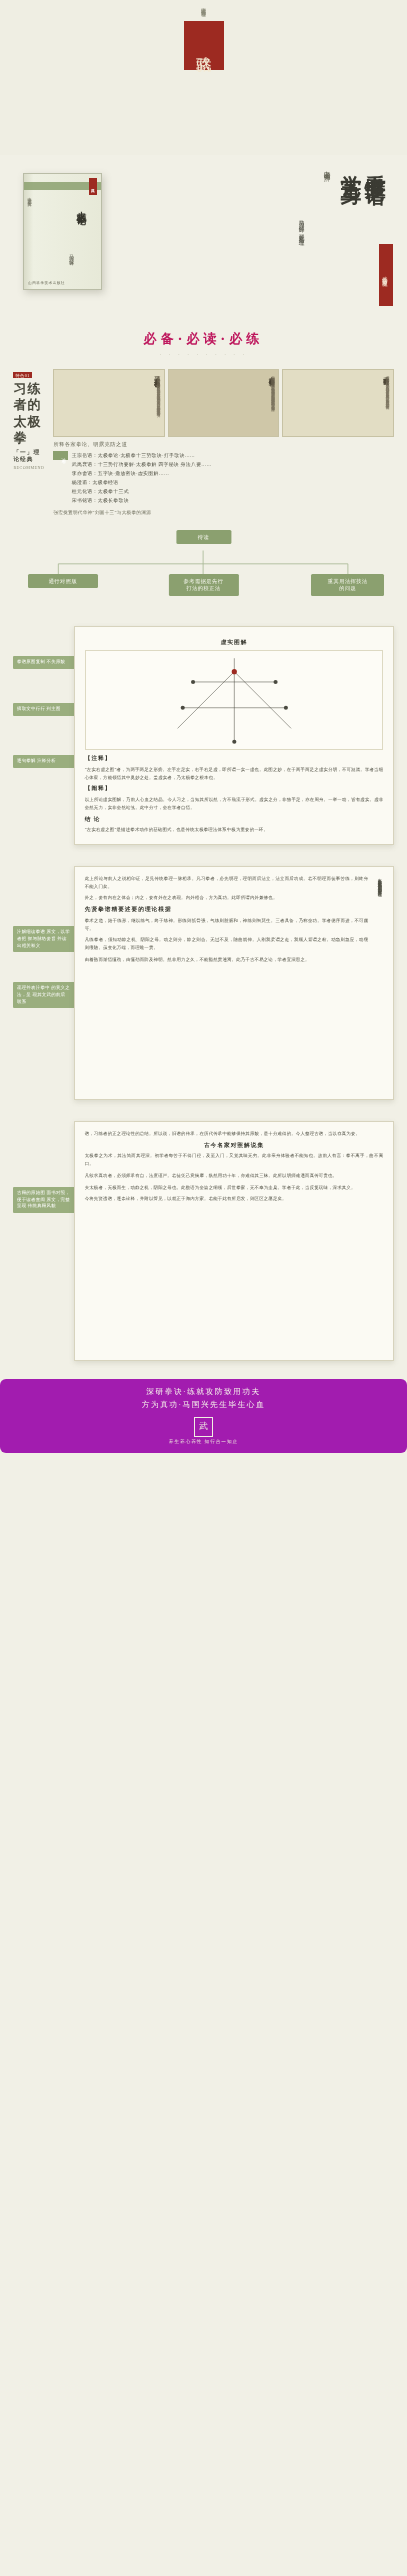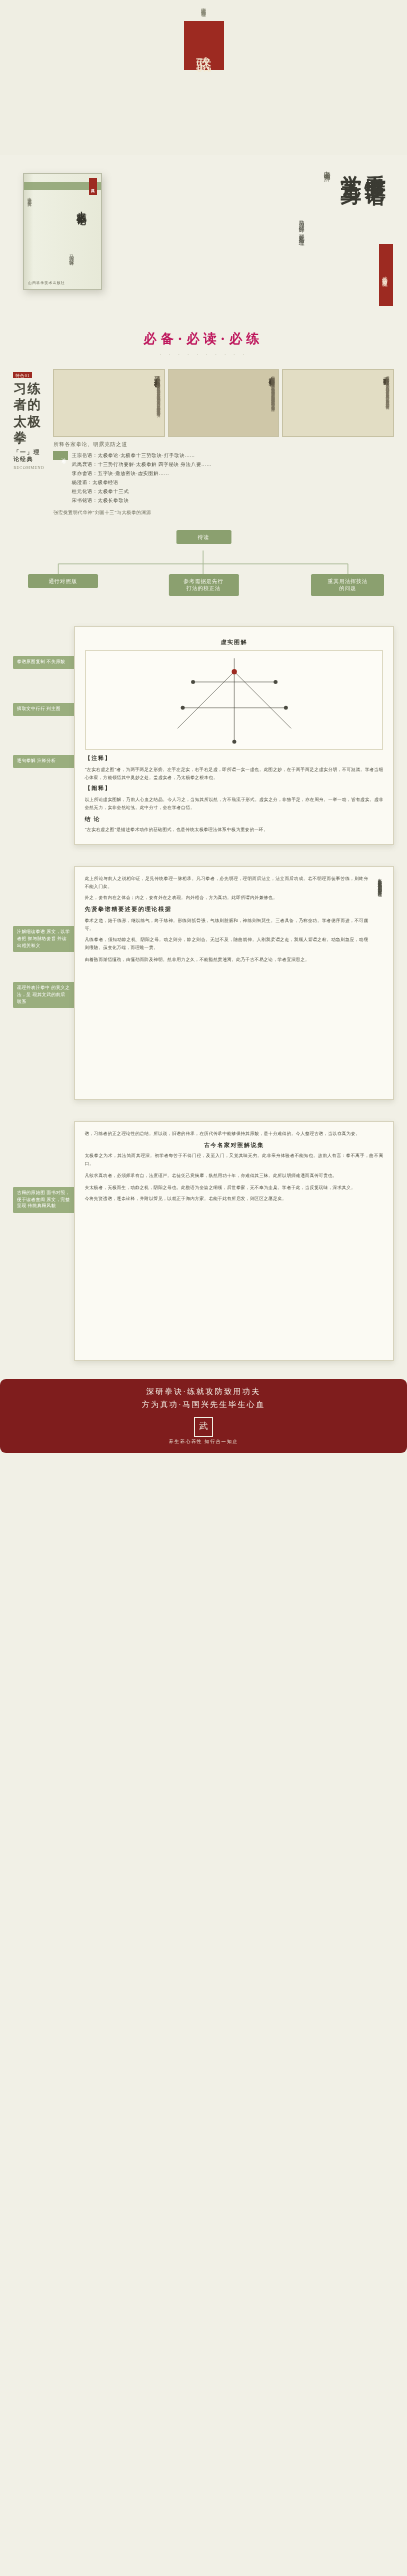--- a/index.html
+++ b/index.html
@@ -229,21 +229,21 @@
   }
   .callout{
     position:absolute;left:0;width:54px;background:#9aae7e;color:#fff;font-size:4.4px;
     line-height:1.55;padding:3.1px 3.6px;border-radius:1px;letter-spacing:0.3px;
   }
   .callout::after{
     content:"";position:absolute;right:-3.6px;top:6.2px;border:2.1px solid transparent;border-left-color:#9aae7e;
   }
   
   .footer{
-    margin-top:17.5px;background:#7f1d1d;color:#f7f6ec;text-align:center;padding:8.2px 0 5.2px;border-radius:6px;
+    margin-top:17.5px;background:#a21caf;color:#f7f6ec;text-align:center;padding:8.2px 0 5.2px;border-radius:6px;
   }
   .footer .l1{font-size:7.7px;letter-spacing:1.5px;}
   .footer .l2{font-size:7.7px;letter-spacing:1.5px;margin-top:3.1px;}
   .footer-mark{
     margin-top:7.2px;display:flex;flex-direction:column;align-items:center;gap:2.6px;padding-bottom:4.1px;
   }
   .fm-box{
     width:17.5px;height:17.5px;border:1px solid #f1efe2;color:#f1efe2;display:flex;align-items:center;justify-content:center;font-size:8.8px;
   }
   .fm-t{font-size:4.6px;letter-spacing:1px;color:#f0eedf;}

